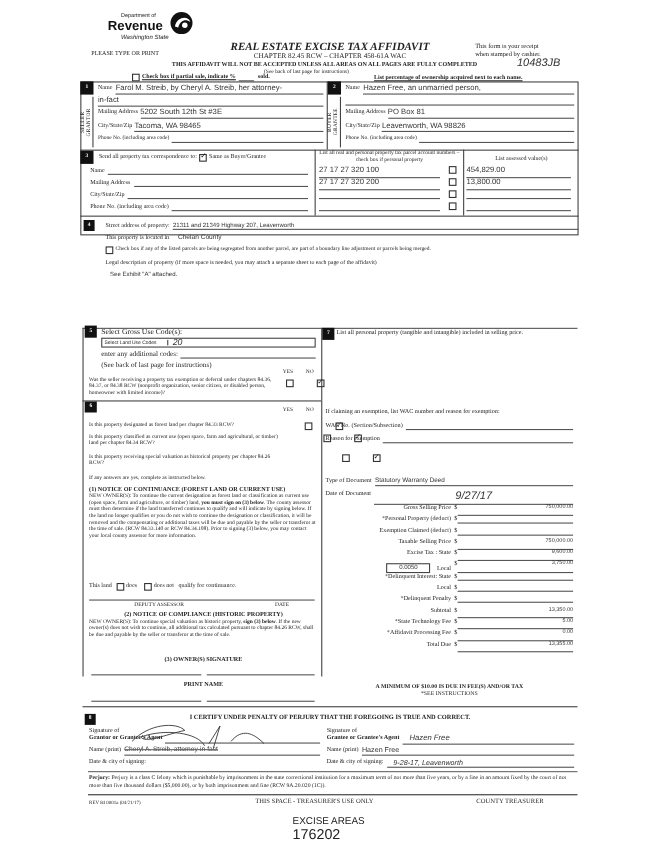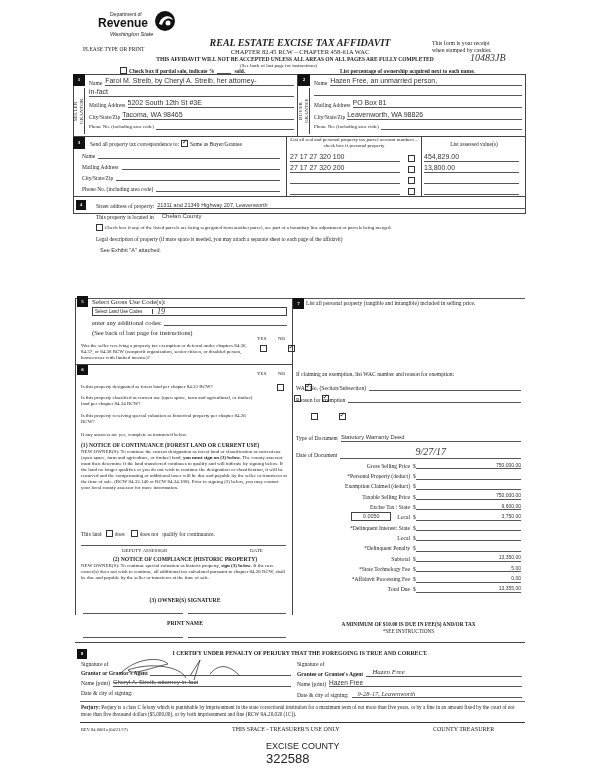--- a/index.html
+++ b/index.html
@@ -1,31 +1,31 @@
 <!DOCTYPE html>
 <html><head>
 <meta charset="utf-8">
 <style>
   * { box-sizing: border-box; margin: 0; padding: 0; }
   html, body { width: 600px; height: 776px; background: #fff; overflow: hidden; }
   body { position: relative; font-family: "Liberation Serif", serif; color: #222; font-size: 6px; line-height: 1.15; }
   .abs { position: absolute; }
   .sans { font-family: "Liberation Sans", sans-serif; }
-  .hand { font-family: Liberation Serif, serif; font-style: italic; color: #333; }
+  .hand { font-family: Liberation Sans, sans-serif; font-style: italic; color: #333; }
   .num { background: #111; color: #fff; font-weight: bold; font-size: 5px; text-align: center; line-height: 12px; width: 12px; height: 12px; }
   .line { border-bottom: 0.8px solid #555; }
   .box { border: 0.8px solid #444; }
   .cb { display: inline-block; width: 7px; height: 7px; border: 0.8px solid #333; vertical-align: middle; position: relative; }
   .cb.checked::after { content: "✓"; position: absolute; left: 0px; top: -3px; font-size: 7px; color: #222; }
   .fill { font-family: "Liberation Sans", sans-serif; font-size: 7px; color: #333; }
   .lbl { font-size: 5.5px; }
   .bold { font-weight: bold; }
   .right { text-align: right; }
   .center { text-align: center; }
-  .row { display: flex; align-items: flex-end; }
+  .row { display: flex; }
   .vert { writing-mode: vertical-rl; transform: rotate(180deg); font-size: 5px; text-align: center; letter-spacing: 0.2px; }
 </style>
 </head>
 <body>
 
 
 
 
 <div class="abs" style="left:98px;top:10px;width:80px;height:32px;">
   <div class="abs sans" style="left:12px;top:2px;font-size:5px;">Department of</div>
@@ -178,21 +178,21 @@
 
 <div class="abs" style="left:75px;top:298px;width:450px;border-top:0.8px solid #555;"></div>
 <div class="abs" style="left:292px;top:298px;height:317px;border-left:0.8px solid #444;"></div>
 <div class="abs" style="left:75px;top:298px;height:317px;border-left:0.8px solid #444;"></div>
 
 
 <div class="abs num" style="left:77px;top:296px;width:11px;height:11px;line-height:11px;">5</div>
 <div class="abs" style="left:92px;top:298px;font-size:7px;">Select Gross Use Code(s):</div>
 <div class="abs box" style="left:92px;top:307px;width:195px;height:9px;display:flex;align-items:center;">
   <span class="sans" style="font-size:4.5px;margin-left:2px;width:58px;border-right:0.6px solid #444;">Select Land Use Codes</span>
-  <span class="hand" style="font-size:8px;margin-left:4px;">19</span>
+  <span class="hand" style="font-size:8px;margin-left:4px;">20</span>
 </div>
 <div class="abs row" style="left:92px;top:319px;width:195px;">
   <span style="font-size:6.5px;">enter any additional codes:</span>
   <span class="line" style="flex:1;margin-left:2px;height:7px;"></span>
 </div>
 <div class="abs" style="left:92px;top:329px;font-size:6.5px;">(See back of last page for instructions)</div>
 <div class="abs" style="left:257px;top:336px;font-size:5px;">YES</div>
 <div class="abs" style="left:278px;top:336px;font-size:5px;">NO</div>
 <div class="abs" style="left:81px;top:343px;width:172px;font-size:5px;">Was the seller receiving a property tax exemption or deferral under chapters 84.36, 84.37, or 84.38 RCW (nonprofit organization, senior citizen, or disabled person, homeowner with limited income)?</div>
 <span class="abs cb" style="left:260px;top:345px;"></span>
@@ -379,17 +379,17 @@
 
 <div class="abs" style="left:80px;top:701px;width:445px;border-top:0.6px solid #666;"></div>
 <div class="abs" style="left:81px;top:704px;width:445px;font-size:5.2px;line-height:1.3;">
   <b>Perjury:</b>
   <span>Perjury is a class C felony which is punishable by imprisonment in the state correctional institution for a maximum term of not more than five years, or by a fine in an amount fixed by the court of not more than five thousand dollars ($5,000.00), or by both imprisonment and fine (RCW 9A.20.020 (1C)).</span>
 </div>
 <div class="abs" style="left:80px;top:722px;width:445px;border-top:1px solid #333;"></div>
 <div class="abs" style="left:81px;top:727px;font-size:4.5px;">REV 84 0001a (04/21/17)</div>
 <div class="abs" style="left:232px;top:726px;font-size:6px;">THIS SPACE - TREASURER'S USE ONLY</div>
 <div class="abs" style="left:433px;top:726px;font-size:6px;">COUNTY TREASURER</div>
-<div class="abs sans" style="left:266px;top:741px;font-size:9px;color:#222;">EXCISE COUNTY</div>
-<div class="abs sans" style="left:266px;top:752px;font-size:13px;color:#222;">322588</div>
+<div class="abs sans" style="left:266px;top:741px;font-size:9px;color:#222;">EXCISE AREAS</div>
+<div class="abs sans" style="left:266px;top:752px;font-size:13px;color:#222;">176202</div>
 
 
 
 
 </body></html>

